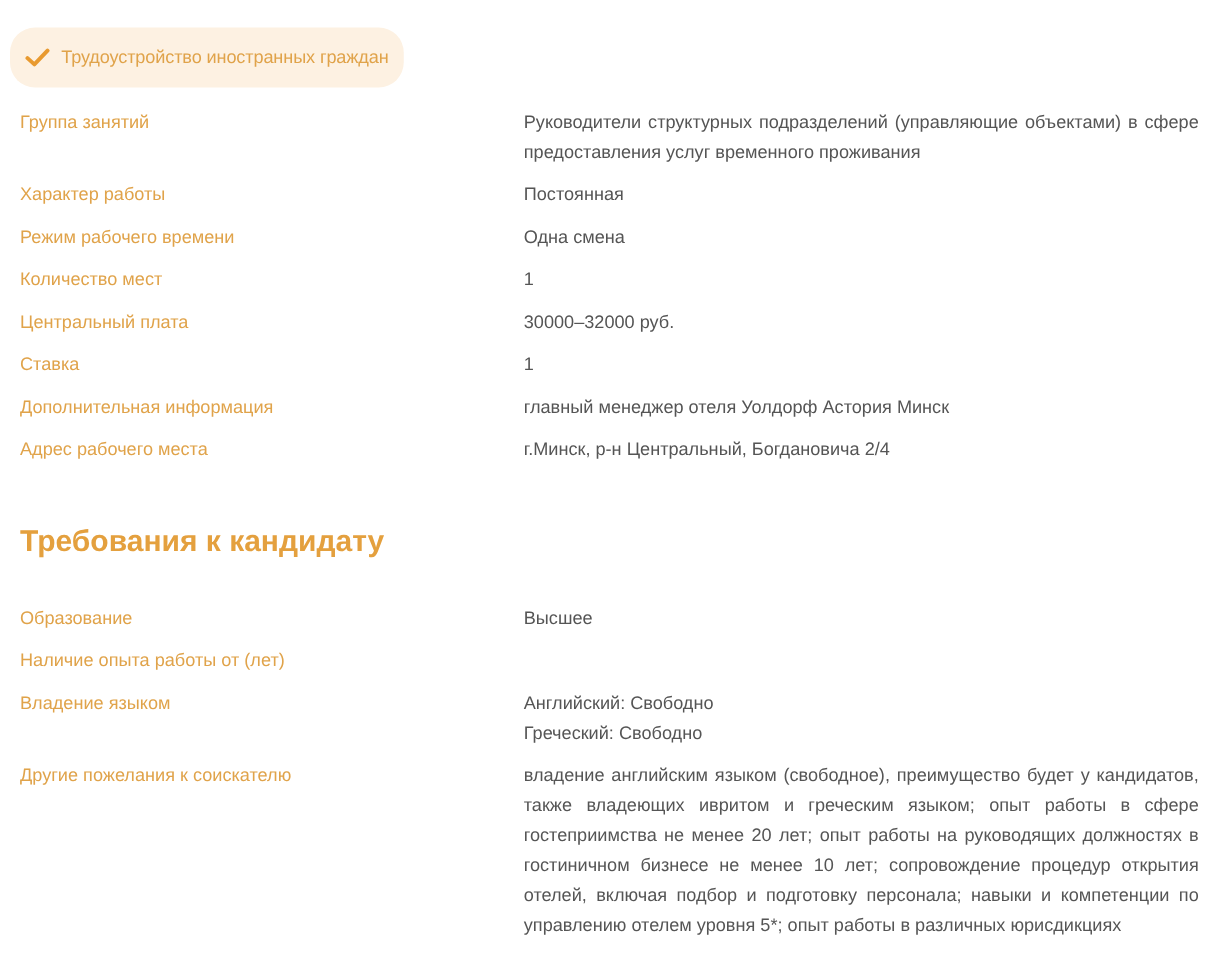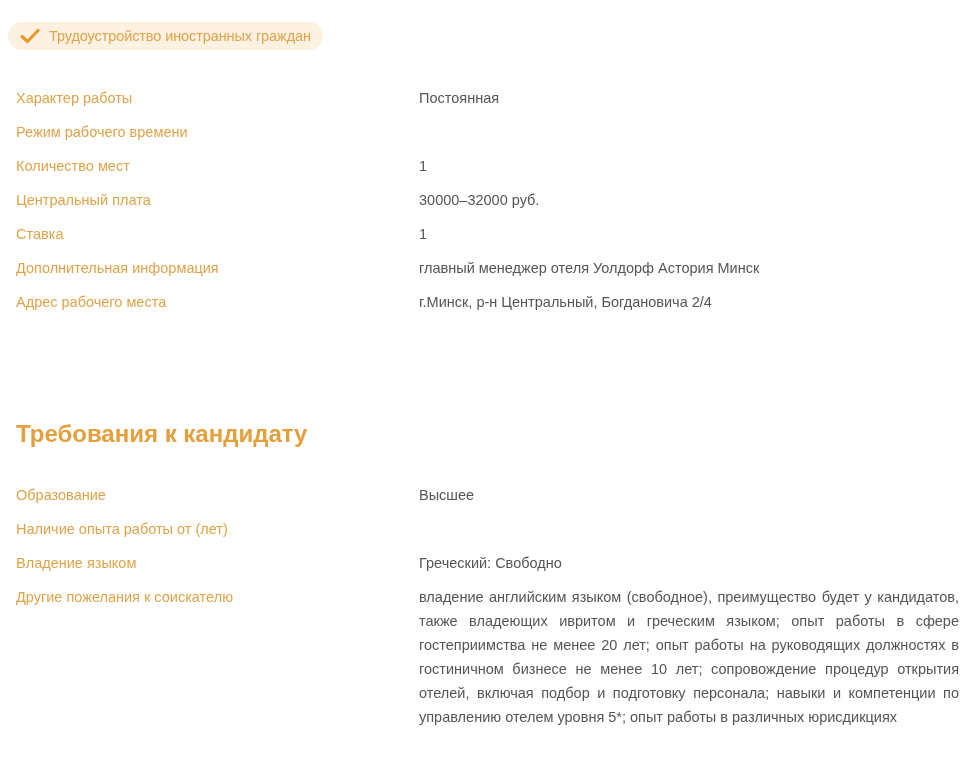--- a/index.html
+++ b/index.html
@@ -13,21 +13,21 @@
       position: relative;
       overflow: hidden;
       font-family: "Liberation Sans", "DejaVu Sans", sans-serif;
       font-size: 14.5px;
       color: #555555;
     }
     .badge {
       position: absolute;
       left: 8px;
       top: 22px;
-      height: 28px;
+      height: 48px;
       padding: 0 12px 0 12px;
       border-radius: 20px;
       background: #fdf1e2;
       display: flex;
       align-items: center;
       gap: 9px;
     }
     .badge .check {
       width: 20px;
       height: 16px;
@@ -79,25 +79,30 @@
 
 <div class="badge">
   <svg class="check" viewBox="0 0 20 16">
     <path d="M2 8.5 L7.5 13.5 L18 2.5" fill="none" stroke="#e89a30" stroke-width="3.2" stroke-linecap="round" stroke-linejoin="round"></path>
   </svg>
   <span class="badge-label">Трудоустройство иностранных граждан</span>
 </div>
 
 <div class="section" style="top:86px;">
   <div class="row">
+    <div class="label">Группа занятий</div>
+    <div class="value">Руководители структурных подразделений (управляющие объектами) в сфере предоставления услуг временного проживания</div>
+  </div>
+  <div class="row">
     <div class="label">Характер работы</div>
     <div class="value">Постоянная</div>
   </div>
   <div class="row">
     <div class="label">Режим рабочего времени</div>
+    <div class="value">Одна смена</div>
   </div>
   <div class="row">
     <div class="label">Количество мест</div>
     <div class="value">1</div>
   </div>
   <div class="row">
     <div class="label">Центральный плата</div>
     <div class="value">30000–32000 руб.</div>
   </div>
   <div class="row">
@@ -120,20 +125,21 @@
   <div class="row">
     <div class="label">Образование</div>
     <div class="value">Высшее</div>
   </div>
   <div class="row">
     <div class="label">Наличие опыта работы от (лет)</div>
   </div>
   <div class="row">
     <div class="label">Владение языком</div>
     <div class="value multi-value">
+      <span class="vline">Английский: Свободно</span>
       <span class="vline">Греческий: Свободно</span>
     </div>
   </div>
   <div class="row">
     <div class="label">Другие пожелания к соискателю</div>
     <div class="value">владение английским языком (свободное), преимущество будет у кандидатов, также владеющих ивритом и греческим языком; опыт работы в сфере гостеприимства не менее 20 лет; опыт работы на руководящих должностях в гостиничном бизнесе не менее 10 лет; сопровождение процедур открытия отелей, включая подбор и подготовку персонала; навыки и компетенции по управлению отелем уровня 5*; опыт работы в различных юрисдикциях</div>
   </div>
 </div>
 
 </body></html>

